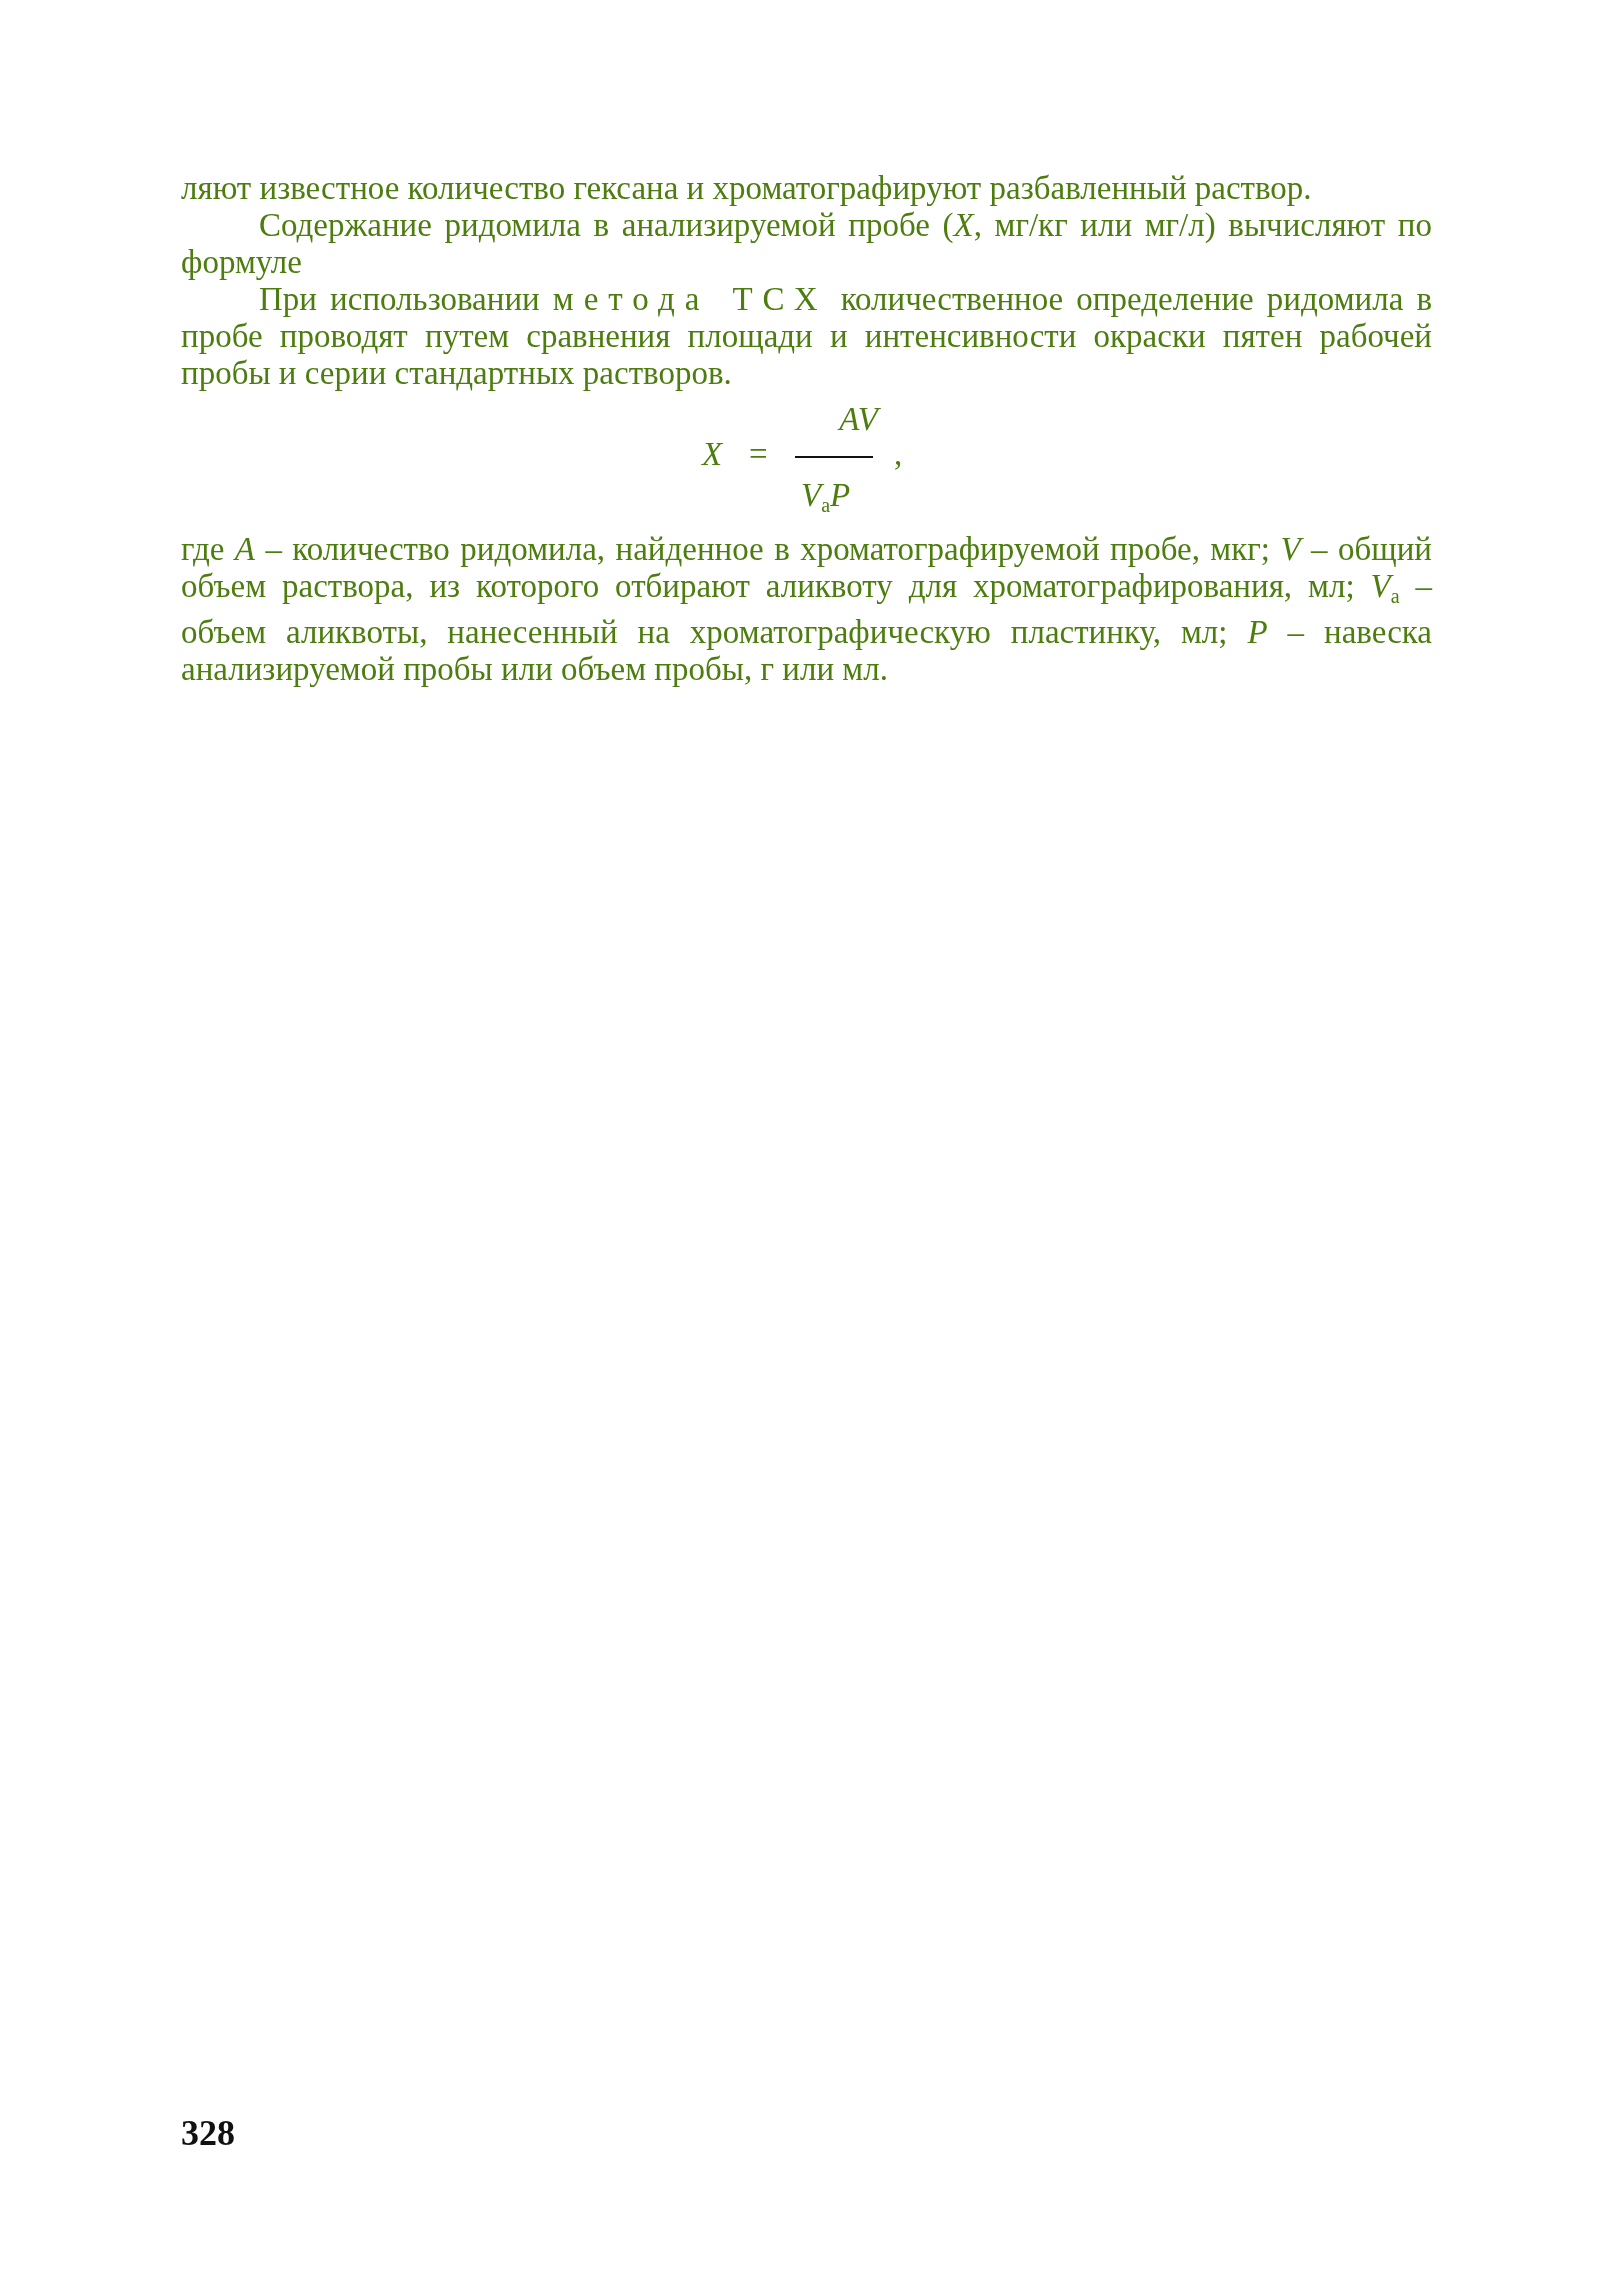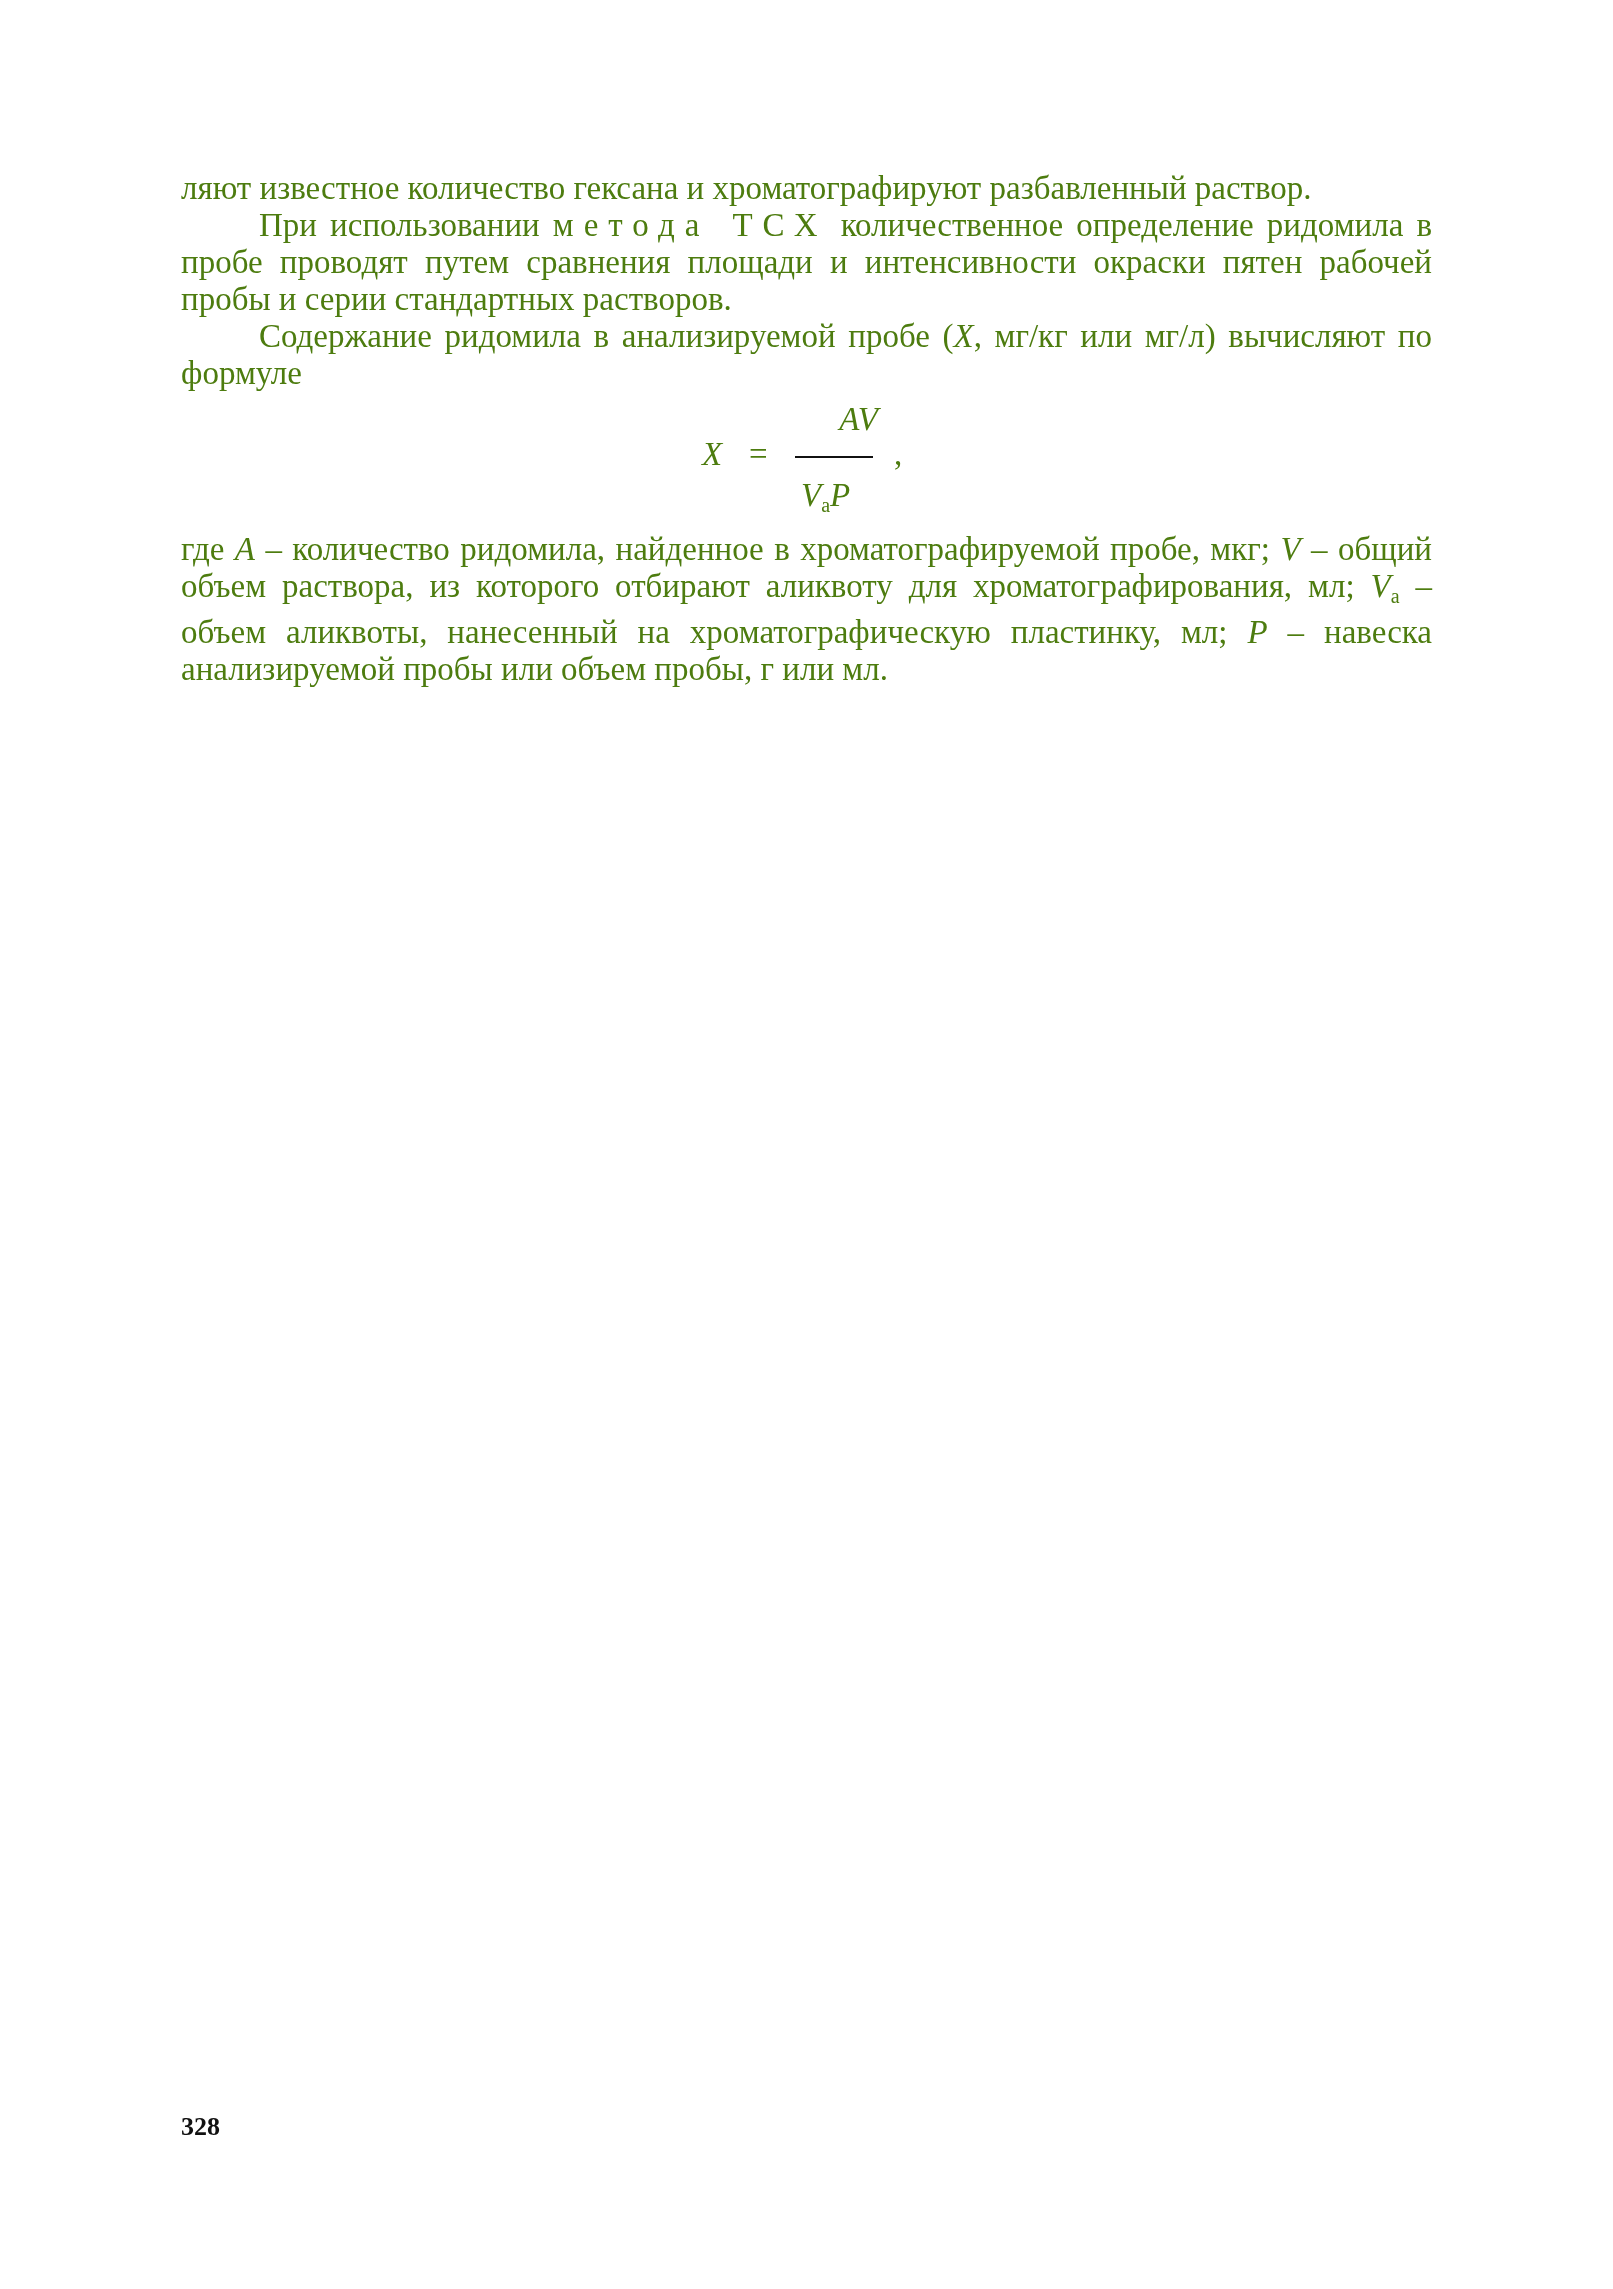--- a/index.html
+++ b/index.html
@@ -21,33 +21,33 @@
     .formula .lhs { position: absolute; left: 521px; top: 37px; font-style: italic; }
     .formula .eq { position: absolute; left: 568px; top: 37px; }
     .formula .num { position: absolute; left: 637px; top: 1.8px; font-style: italic; width: 88px; text-align: right; }
     .formula .bar { position: absolute; left: 614px; top: 57px; width: 78px; height: 1.8px; background: #111; }
     .formula .den { position: absolute; left: 620px; top: 78px; font-style: italic; }
     .formula .den sub { font-size: 20px; font-style: normal; vertical-align: -5.5px; }
     .formula .comma { position: absolute; left: 713px; top: 37px; }
     .pagenum {
       position: absolute; left: 181px; top: 2112px;
       font-family: "Liberation Serif", "DejaVu Serif", serif;
-      font-weight: bold; font-size: 26px; color: #111;
+      font-weight: bold; font-size: 36px; color: #111;
     }
     sub.s { font-size: 20px; vertical-align: -5.5px; font-style: normal; }
   </style>
 </head>
 <body>
 
 <div class="page">
   <p class="p">ляют известное количество гексана и хроматографируют разбавленный раствор.</p>
 
+  <p class="p indent"><span>Содержание ридомила в анализируемой пробе (</span><span class="ital">X</span><span>, мг/кг или мг/л) вычисляют по формуле</span></p>
+
   <p class="p indent"><span>При использовании </span><span class="spaced">метода ТСХ</span><span> количественное определение ридомила в пробе проводят путем сравнения площади и интенсивности окраски пятен рабочей пробы и серии стандартных растворов.</span></p>
-
-  <p class="p indent"><span>Содержание ридомила в анализируемой пробе (</span><span class="ital">X</span><span>, мг/кг или мг/л) вычисляют по формуле</span></p>
 
   <div class="formula">
     <span class="lhs">X</span>
     <span class="eq">=</span>
     <span class="num" style="left:609px;">AV</span>
     <div class="bar"></div>
     <span class="den"><span>V</span><sub>a</sub><span>P</span></span>
     <span class="comma">,</span>
   </div>
 

